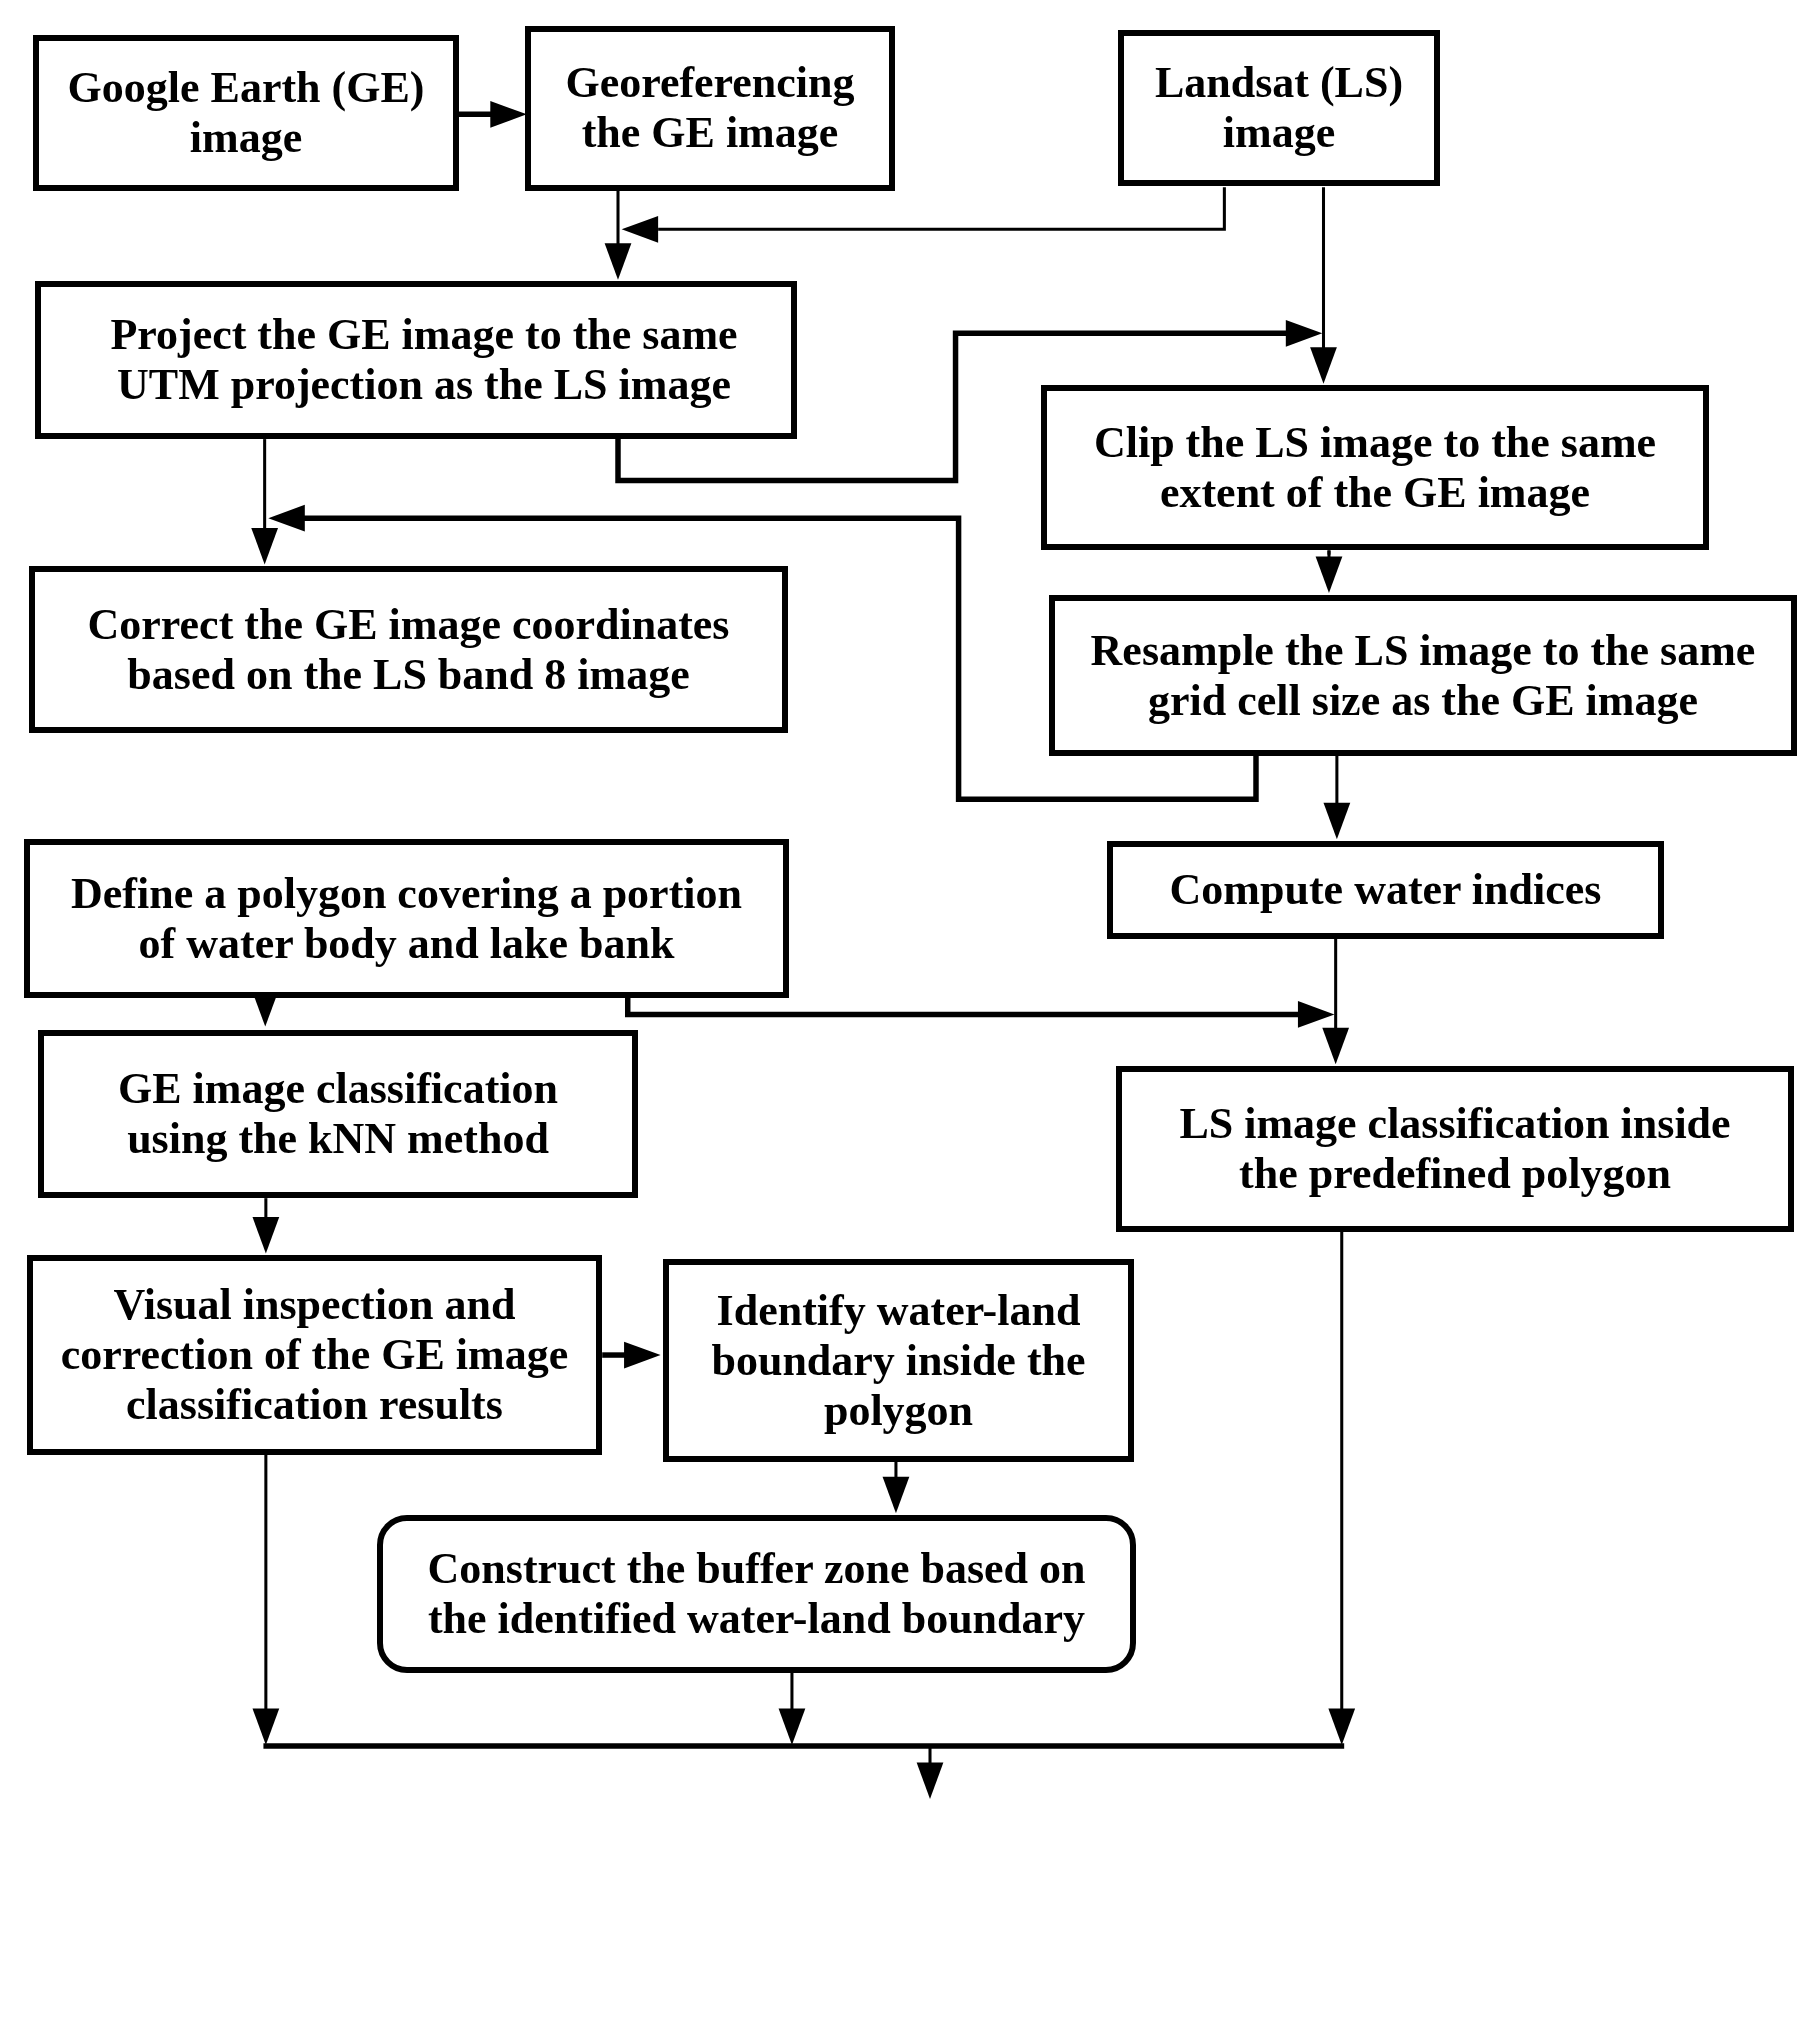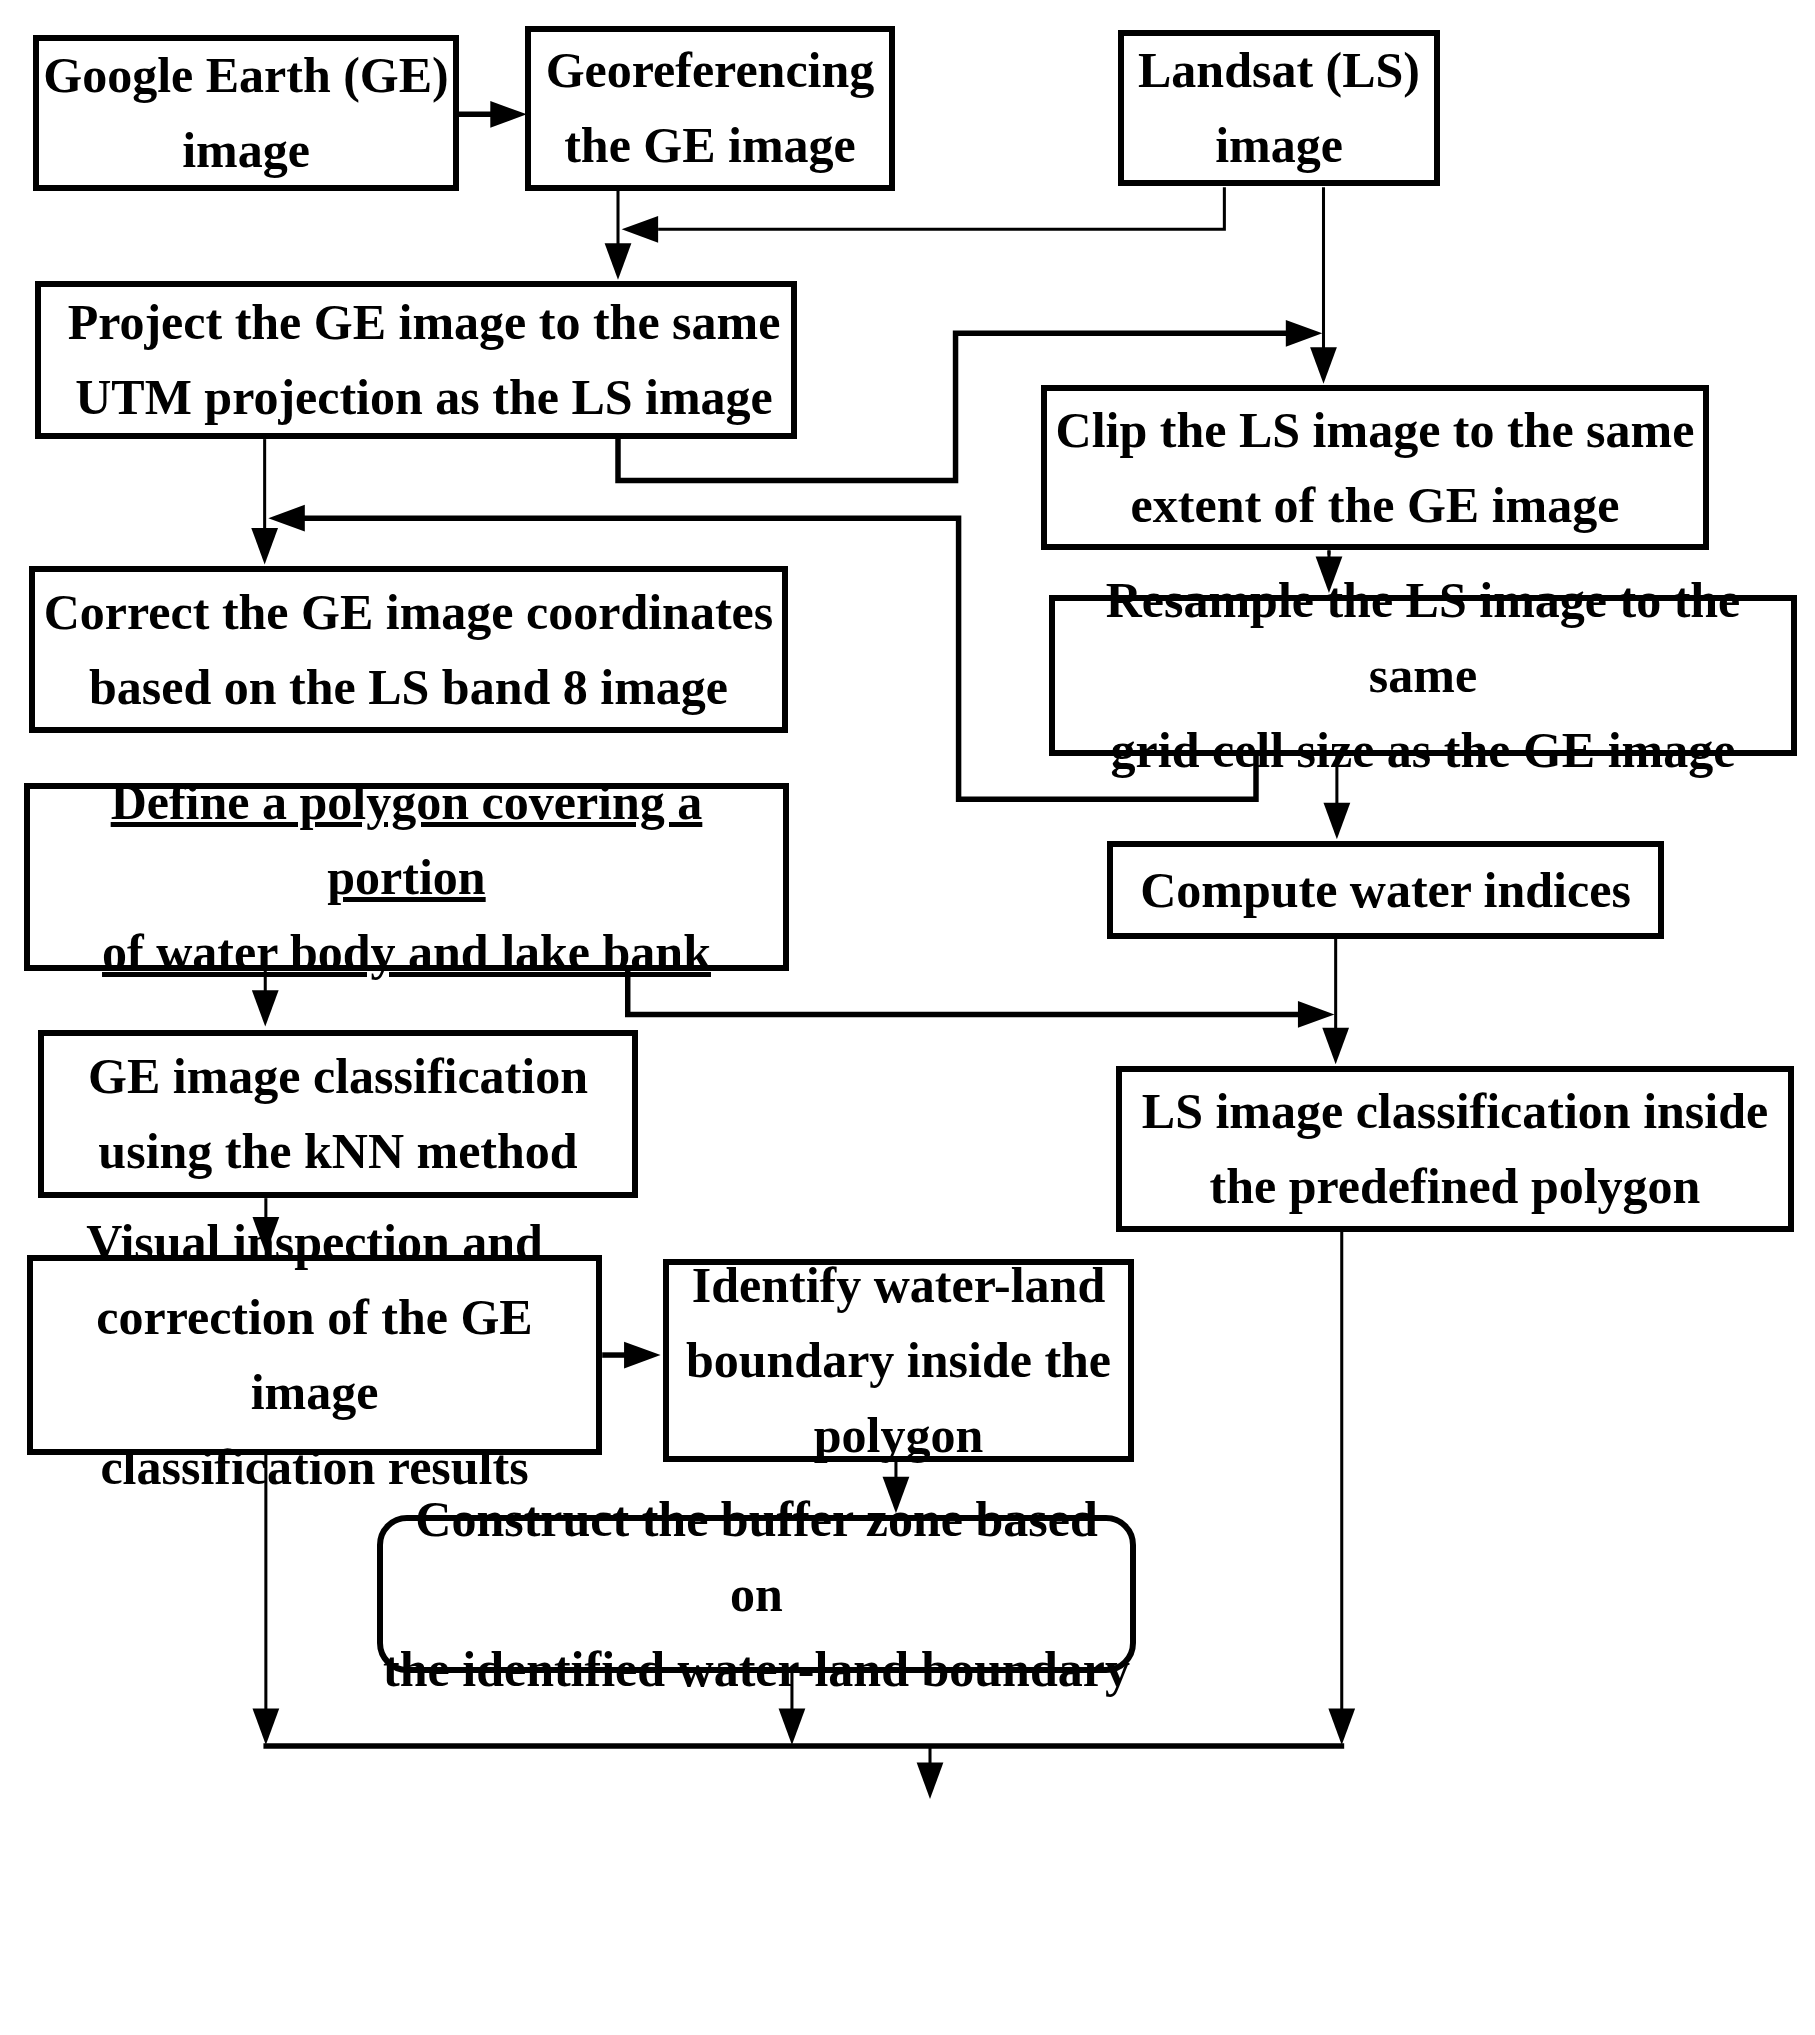--- a/index.html
+++ b/index.html
@@ -12,33 +12,33 @@
   #wires{position:absolute;left:0;top:0;z-index:0;}
   .node{
     position:absolute;z-index:1;
     box-sizing:border-box;
     border:6.7px solid #000;
     background:#fff;
     color:#000;
     display:flex;align-items:center;justify-content:center;
     text-align:center;
     white-space:pre-line;
-    font-size:50px;line-height:75px;font-weight:bold;
+    font-size:44px;line-height:50px;font-weight:bold;
   }
   .wire{stroke:#000;fill:none;stroke-width:5;}
   .wire.thick{stroke-width:9;}
   .ahead{fill:#000;stroke:none;}
   #n0{left:33px;top:35px;width:426px;height:156px;}
   #n1{left:525px;top:25.5px;width:370px;height:165px;}
   #n2{left:1118px;top:30px;width:322px;height:156px;}
   #n3{left:35px;top:281px;width:762px;height:158px;padding-left:16px;}
   #n4{left:1041px;top:385px;width:668px;height:165px;}
   #n5{left:29px;top:566px;width:759px;height:167px;}
   #n6{left:1049px;top:595px;width:748px;height:161px;}
-  #n7{left:24px;top:783px;width:765px;height:188px;text-decoration:underline;}
+  #n7{left:24px;top:839px;width:765px;height:159px;}
   #n8{left:1107px;top:841px;width:557px;height:98px;}
   #n9{left:38px;top:1030px;width:600px;height:168px;text-align:center;}
   #n10{left:1116px;top:1066px;width:678px;height:166px;}
   #n11{left:27px;top:1255px;width:575px;height:200px;}
   #n12{left:663px;top:1259px;width:471px;height:203px;}
   #n13{left:377px;top:1515px;width:759px;height:158px;border-radius:30px;}
   #n14{left:602px;top:1802px;width:654px;height:203px;}
 </style>
 </head>
 <body>

